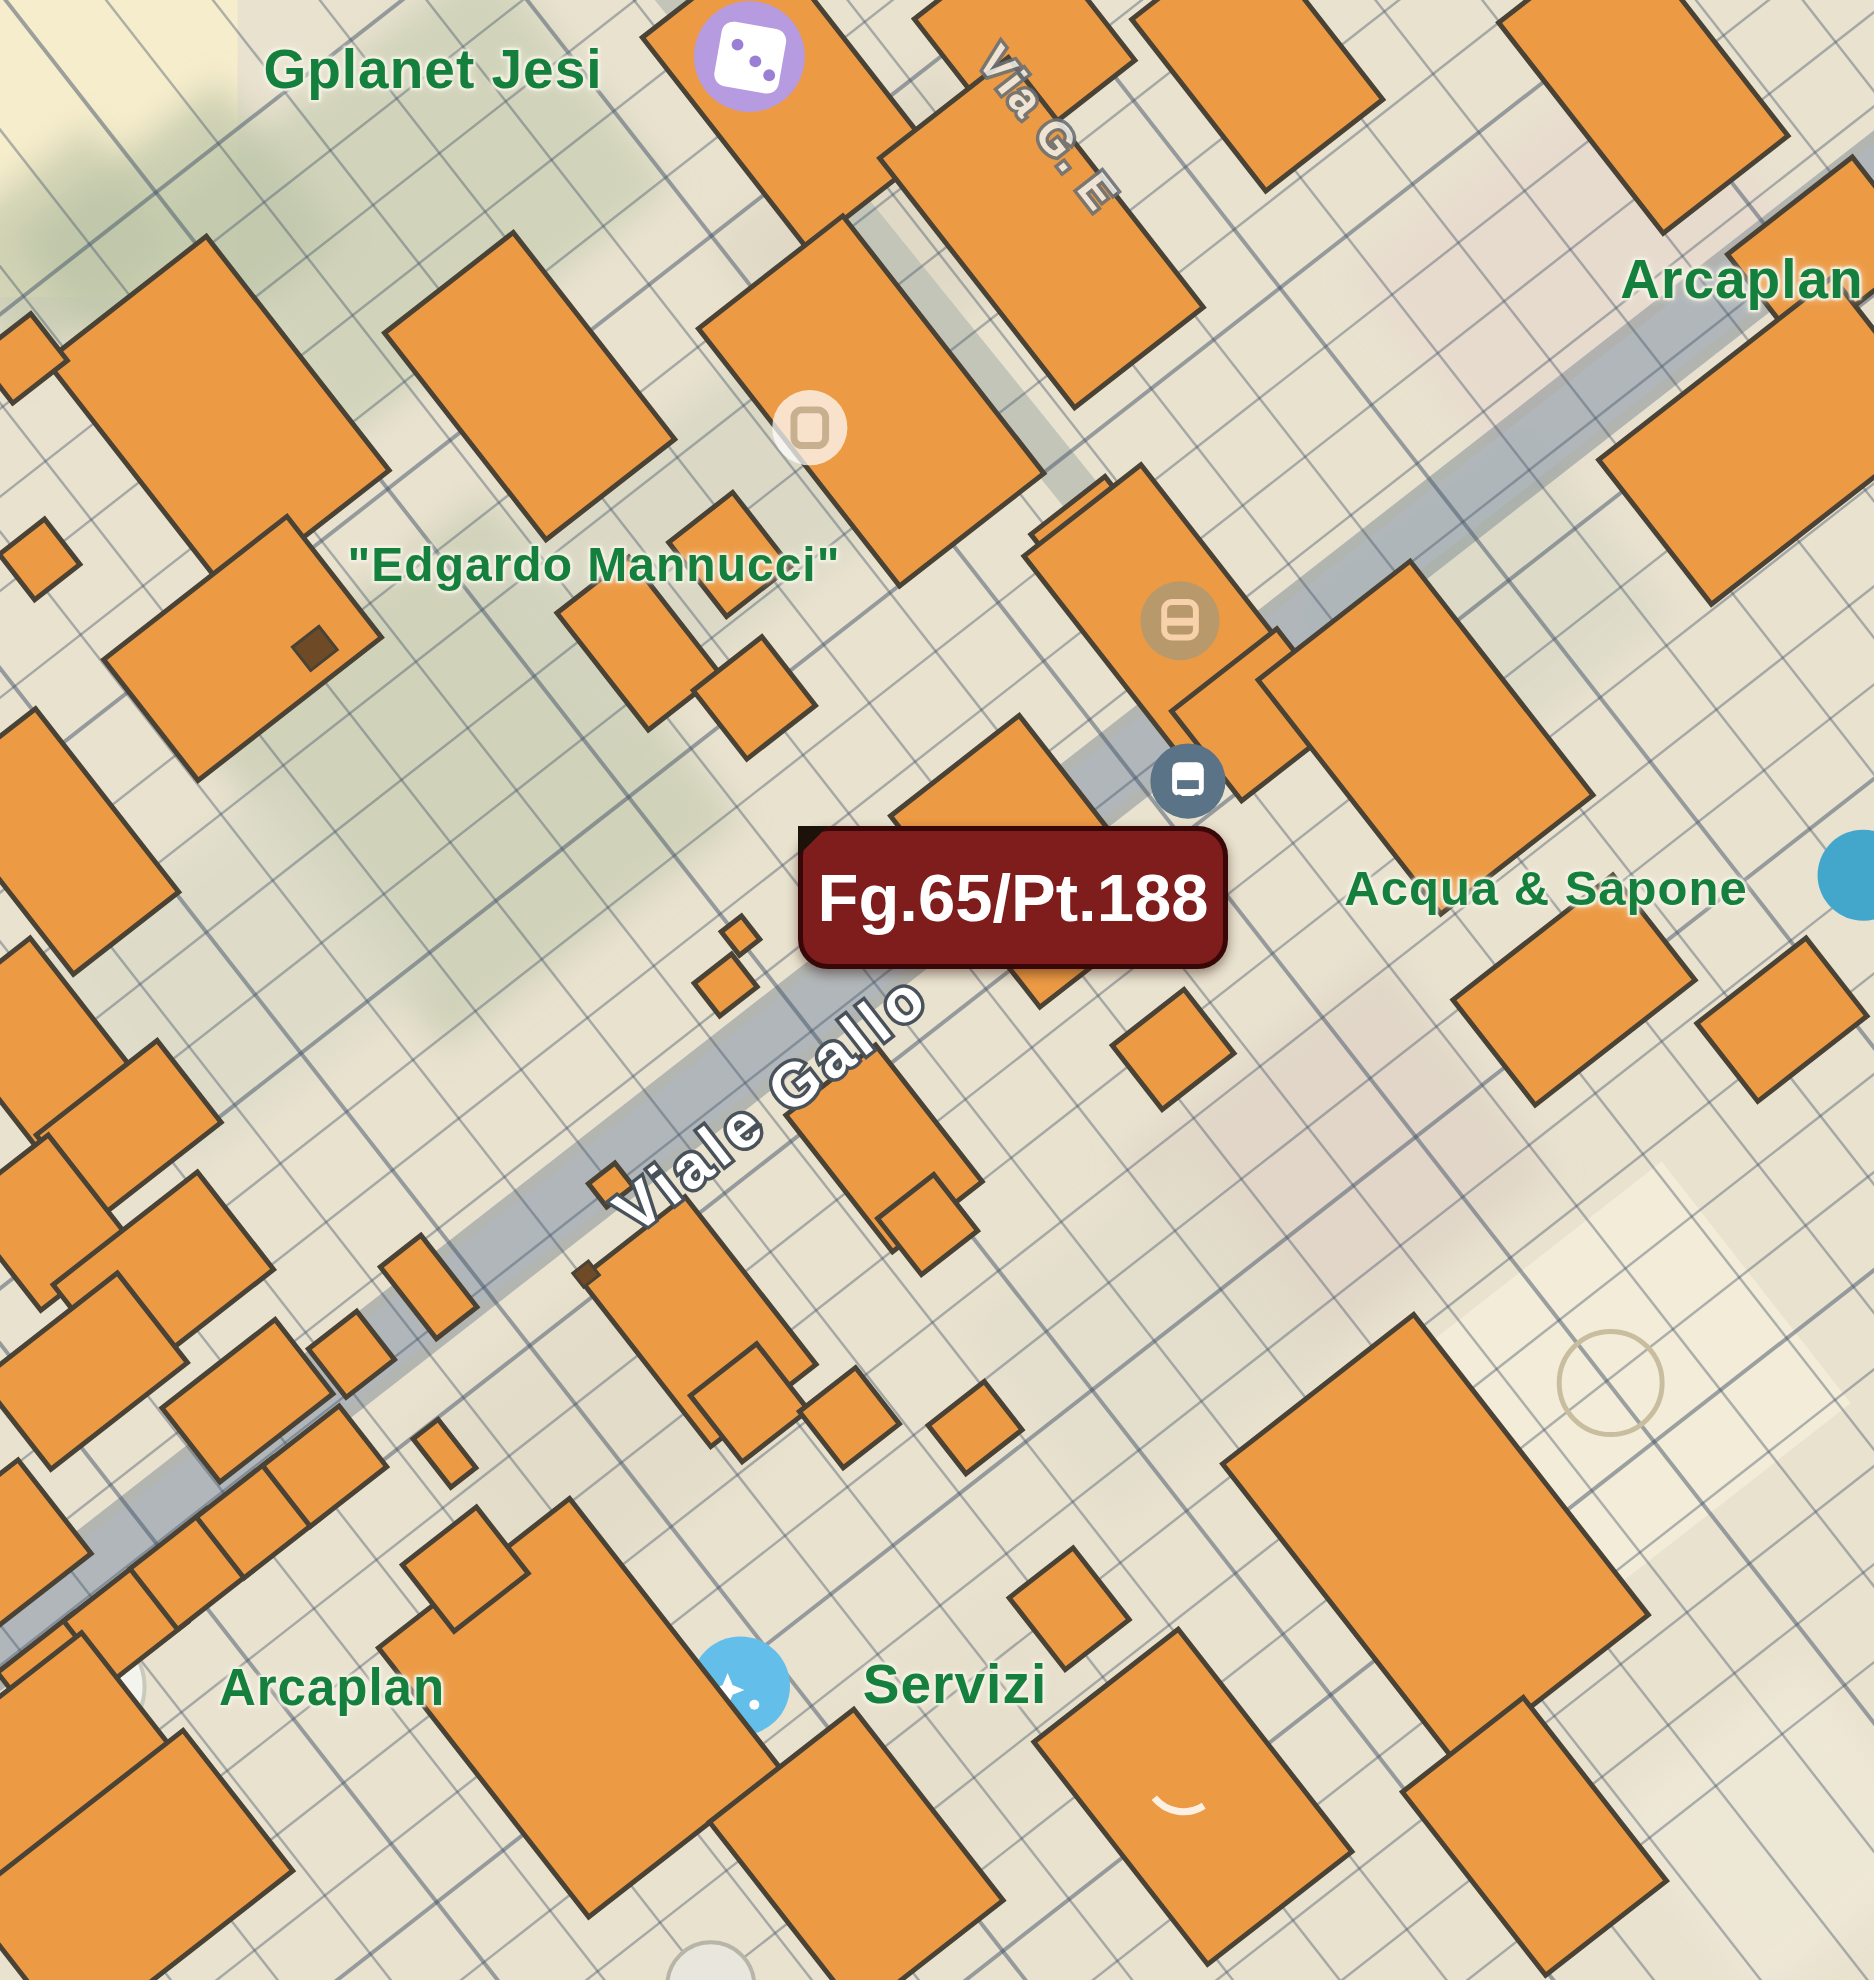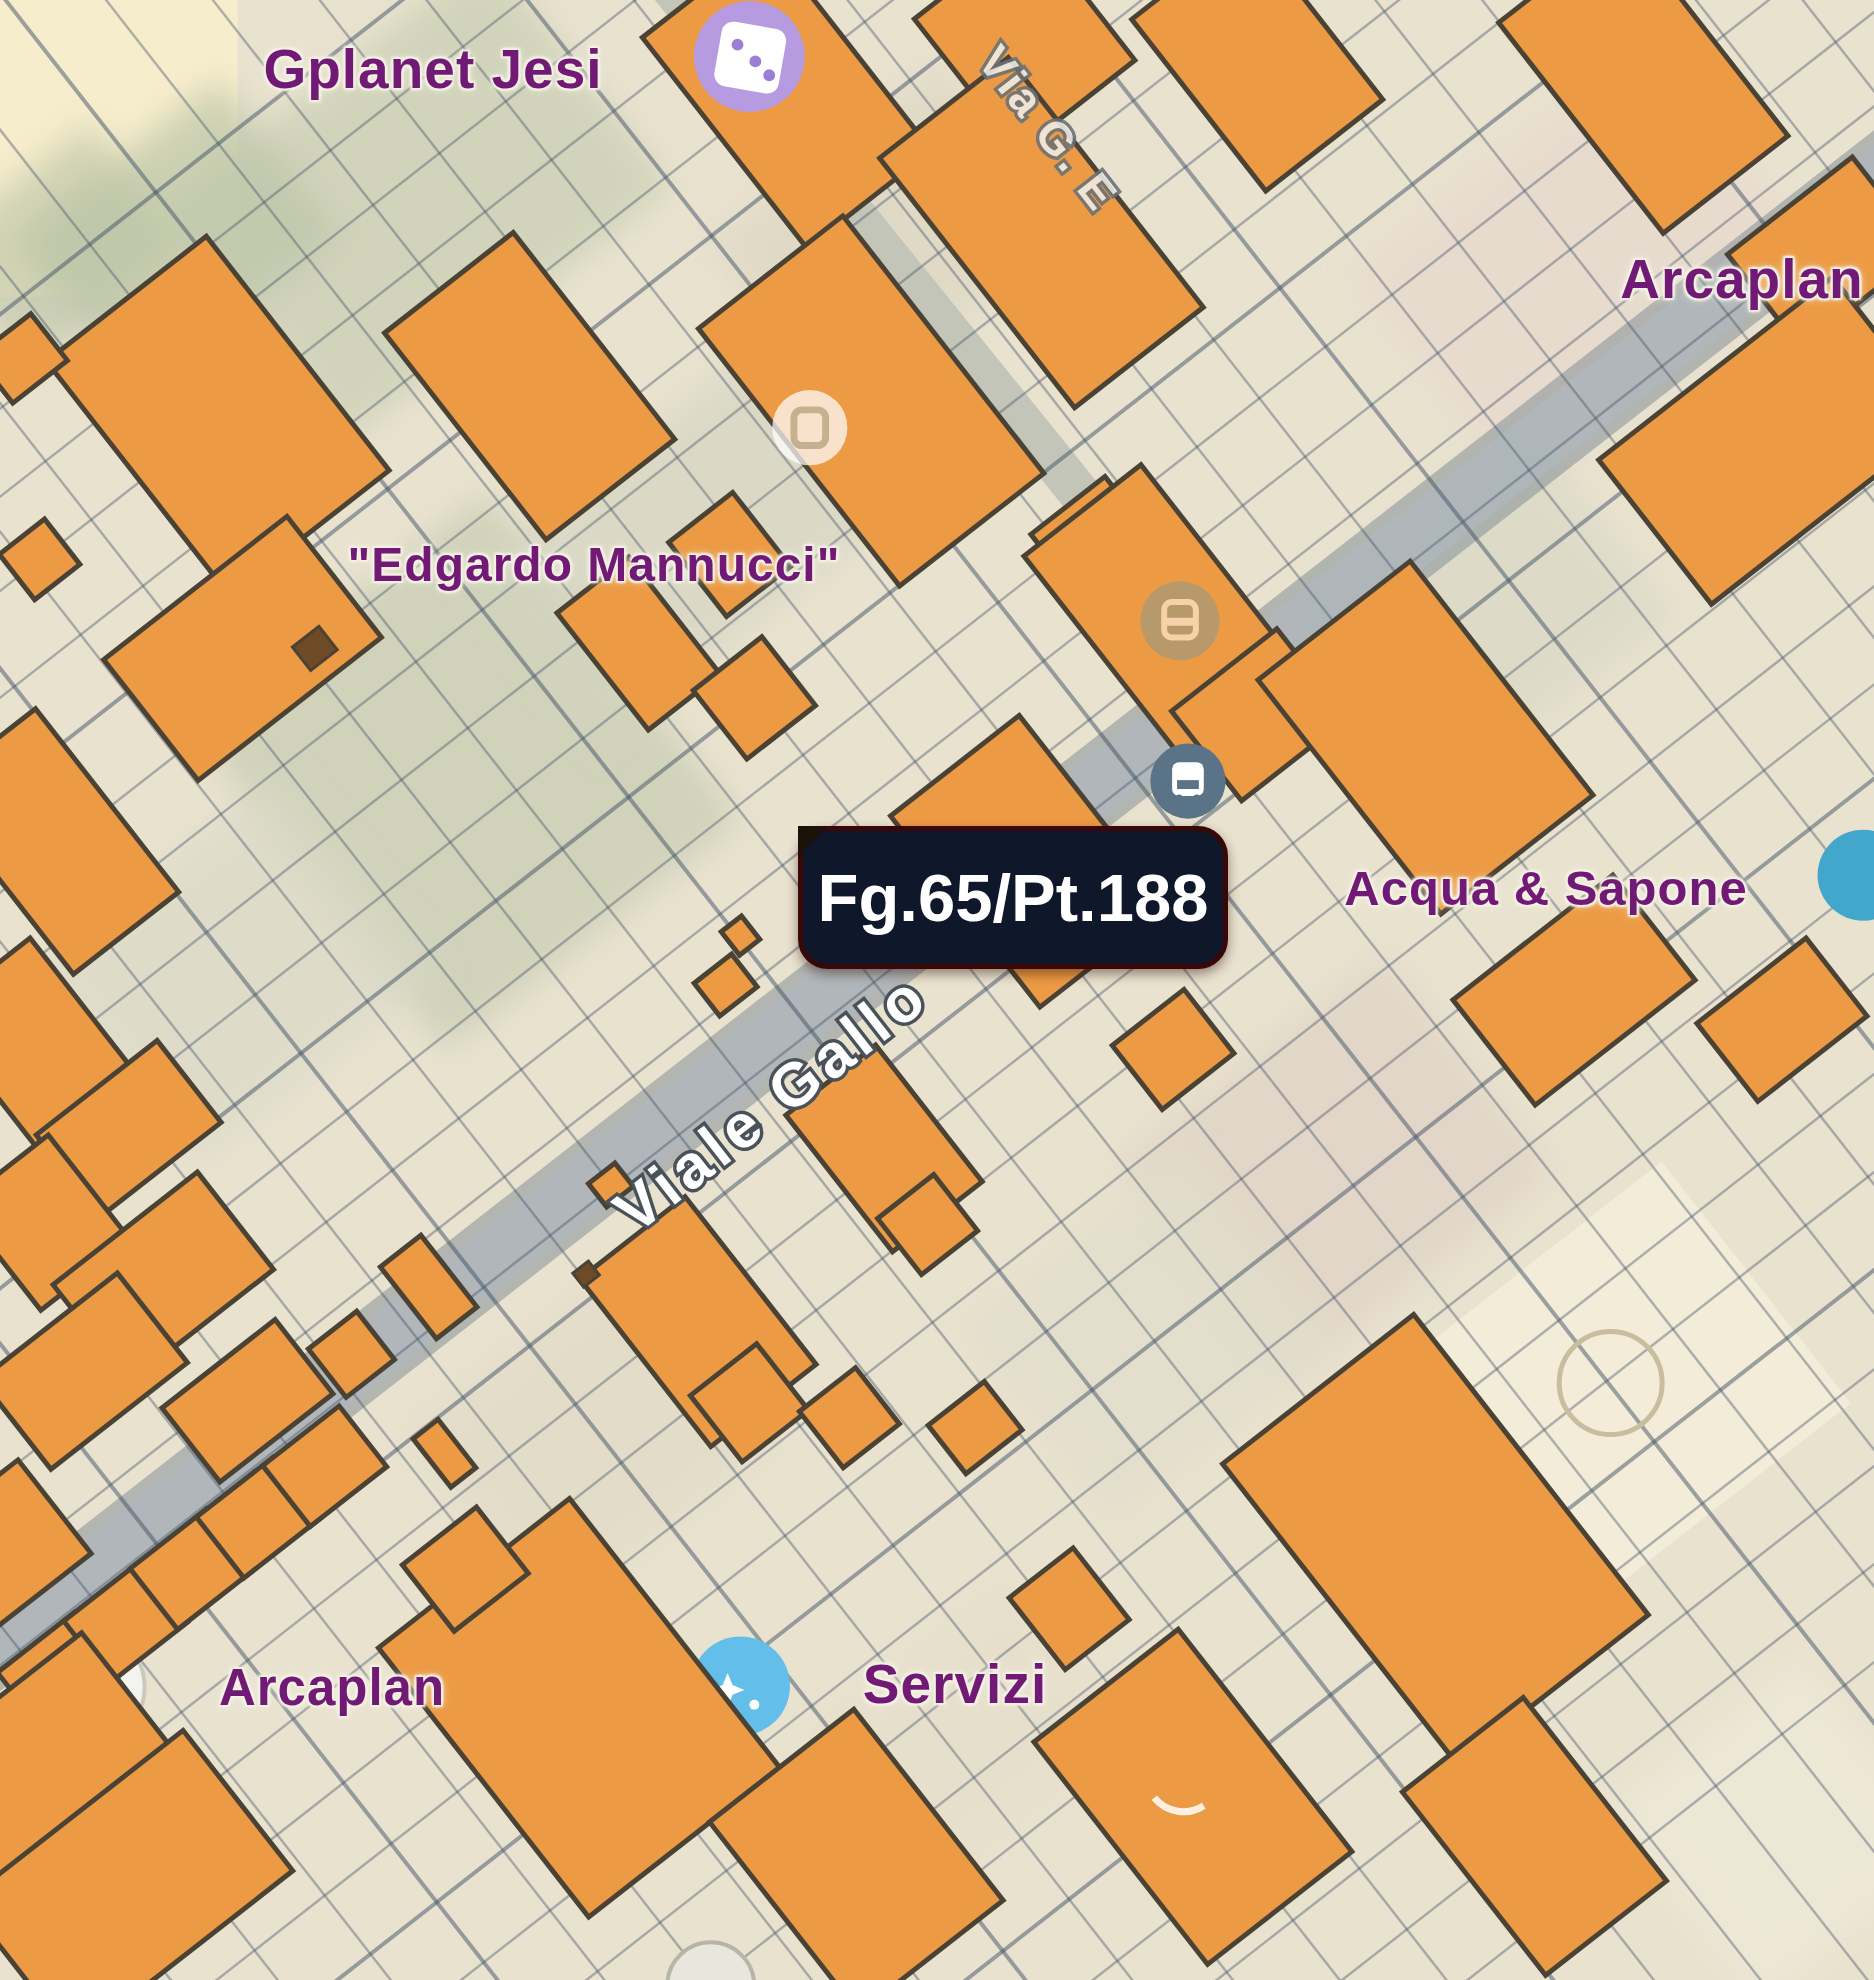--- a/index.html
+++ b/index.html
@@ -1,28 +1,28 @@
 <!DOCTYPE html>
 <html><head>
 <meta charset="utf-8">
 <style>
   html,body{margin:0;padding:0;background:#e9e2cf;}
   #stage{position:relative;width:1874px;height:1980px;overflow:hidden;
          font-family:"Liberation Sans",sans-serif;background:#e9e2cf;}
   #map-svg{position:absolute;left:0;top:0;width:1874px;height:1980px;}
   .maplabel{position:absolute;transform:translate(-50%,-50%);
-    font-family:"Liberation Sans",sans-serif;font-weight:bold;color:#701a75;
+    font-family:"Liberation Sans",sans-serif;font-weight:bold;color:#15803d;
     white-space:nowrap;letter-spacing:1px;
     text-shadow:-2px -2px 2px #f4f1e4,2px -2px 2px #f4f1e4,-2px 2px 2px #f4f1e4,
                  2px 2px 2px #f4f1e4,0 0 10px #f4f1e4;}
   .street-text{font-family:"Liberation Sans",sans-serif;font-weight:bold;
     fill:#ffffff;stroke:#49525a;stroke-width:7px;paint-order:stroke;}
   .street-text.faint{fill:#f0efe8;stroke:#6a7076;opacity:.88;}
   #badge{position:absolute;left:798px;top:826px;width:420px;height:133px;
-    background:#0f172a;border:5px solid #380707;border-radius:30px;
+    background:#7f1d1d;border:5px solid #380707;border-radius:30px;
     display:flex;align-items:center;justify-content:center;
     box-shadow:0 5px 12px rgba(40,10,5,.45);}
   #badge .notch{position:absolute;left:-5px;top:-5px;width:0;height:0;
     border-top:30px solid #1c1209;border-right:30px solid transparent;}
   #badge .txt{color:#ffffff;font-weight:bold;font-size:67px;letter-spacing:0px;}
 </style>
 </head>
 <body>
 
 <div id="stage">

